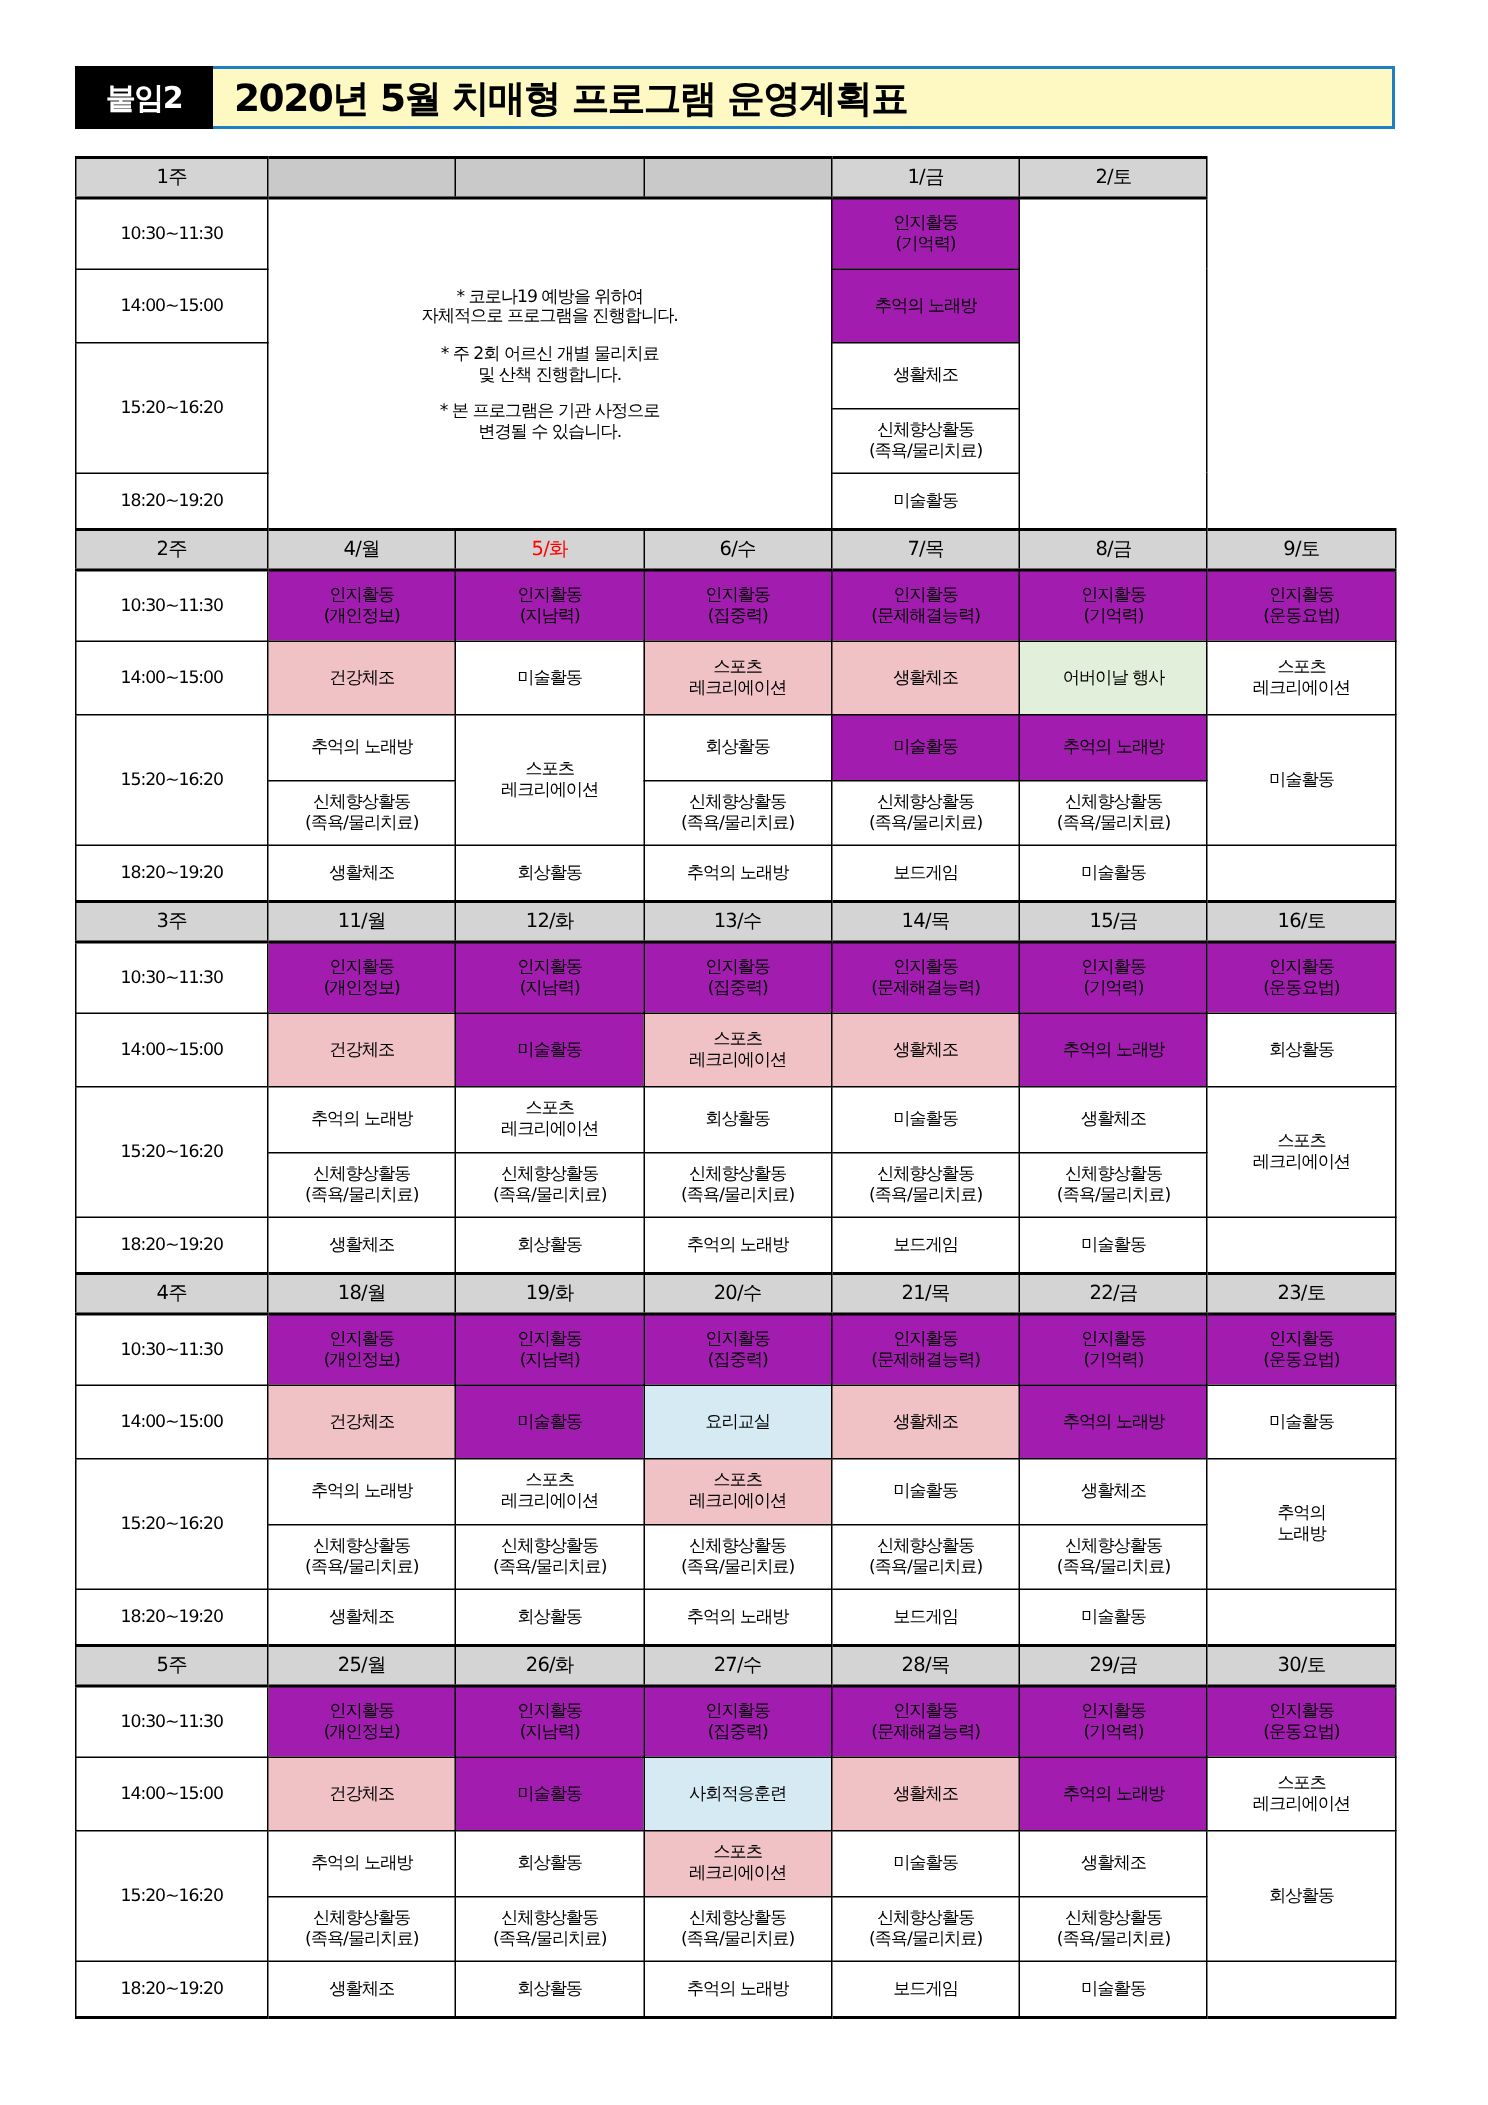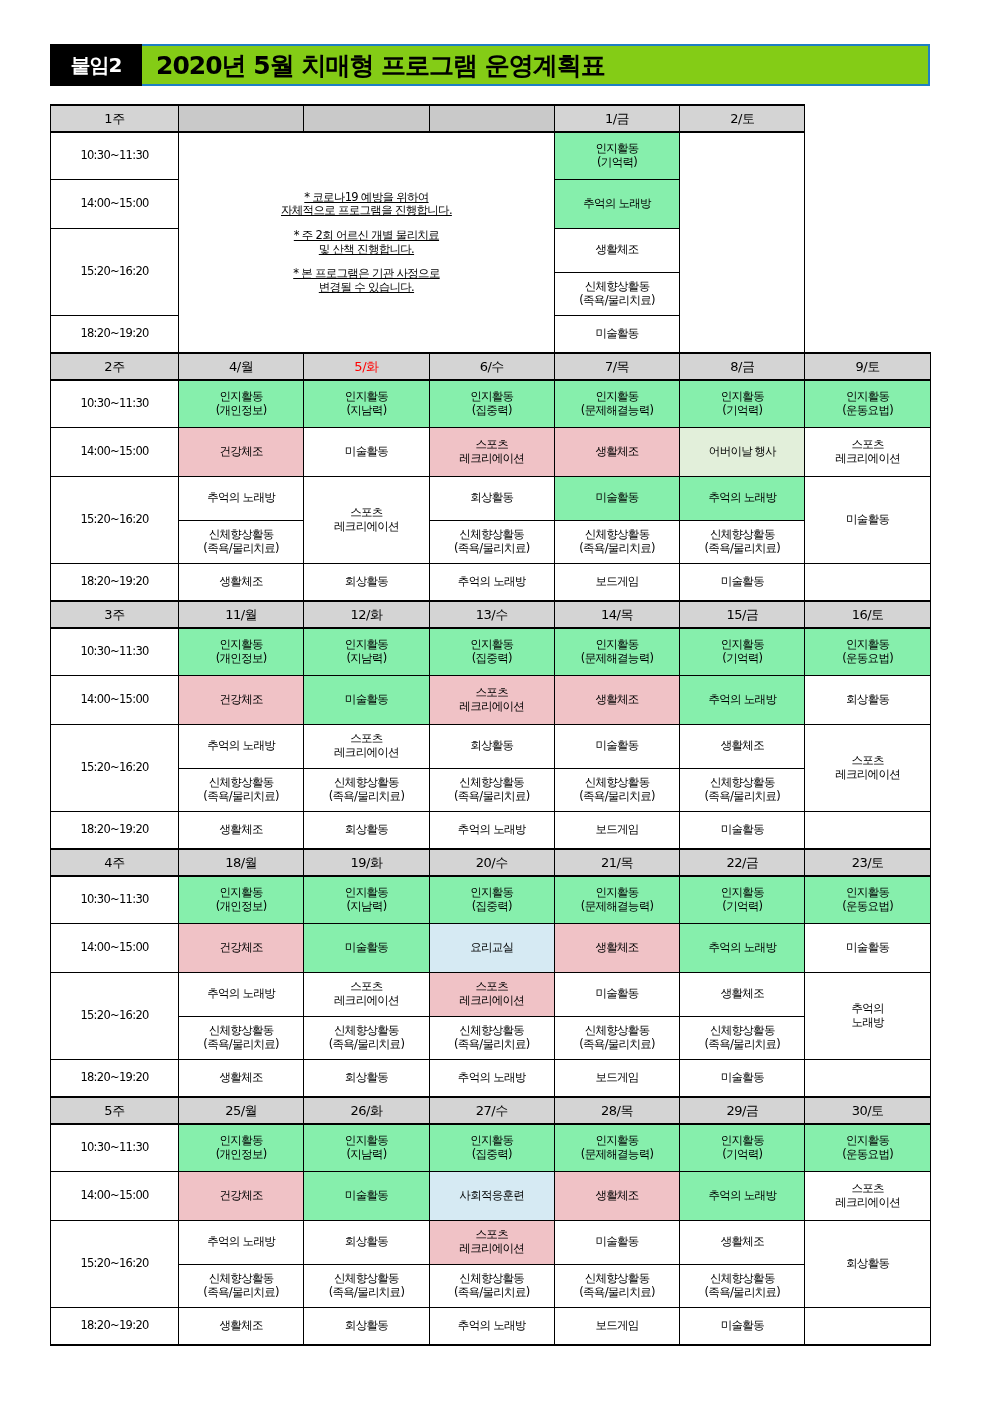--- a/index.html
+++ b/index.html
@@ -14,21 +14,21 @@
   .titlebar { display: flex; align-items: stretch; height: 42px; width: 880px; }
   .badge {
     background: #000000; color: #ffffff;
     font-size: 20px; font-weight: bold; letter-spacing: -1px;
     display: flex; align-items: center; justify-content: center;
     padding: 0 14px; min-width: 92px;
   }
   .title-box {
     flex: 1; border: 2px solid #1f7fc4; border-left: none;
     display: flex; align-items: center; padding-left: 14px;
-    background: #84cc16;
+    background: #fef9c3;
   }
   .title-text { font-size: 25px; font-weight: bold; color: #000; letter-spacing: -1px; }
 
   
   table.sched {
     margin-top: 18px;
     border-collapse: collapse;
     width: 880px;
     table-layout: fixed;
   }
@@ -64,32 +64,31 @@
   .r1 { height: 47px; }
   .r2 { height: 49px; }
   .r3a { height: 44px; }
   .r3b { height: 43px; }
   .r4 { height: 38px; }
 
   
   tr.blockend td { border-bottom: 2px solid #000; }
 
   
-  .f-orange { background: #86efac; }
+  .f-orange { background: #a21caf; }
   .f-pink   { background: #f0c2c6; }
-  .f-green  { background: #e2efda; font-family: Liberation Serif, serif; }
+  .f-green  { background: #e2efda; }
   .f-blue   { background: #d6eaf3; }
   .f-white  { background: #ffffff; }
 
   
   td.notes {
     text-align: center; vertical-align: middle;
     font-size: 13.5px; line-height: 1.55; letter-spacing: -0.6px;
     padding: 4px 10px;
-    text-decoration: underline;
   }
   td.notes p { margin: 0; }
   td.notes p.gap { margin-top: 11px; text-align: center; }
 
   td.empty { background: #ffffff; }
 </style>
 </head>
 <body>
 
 <div class="page">

